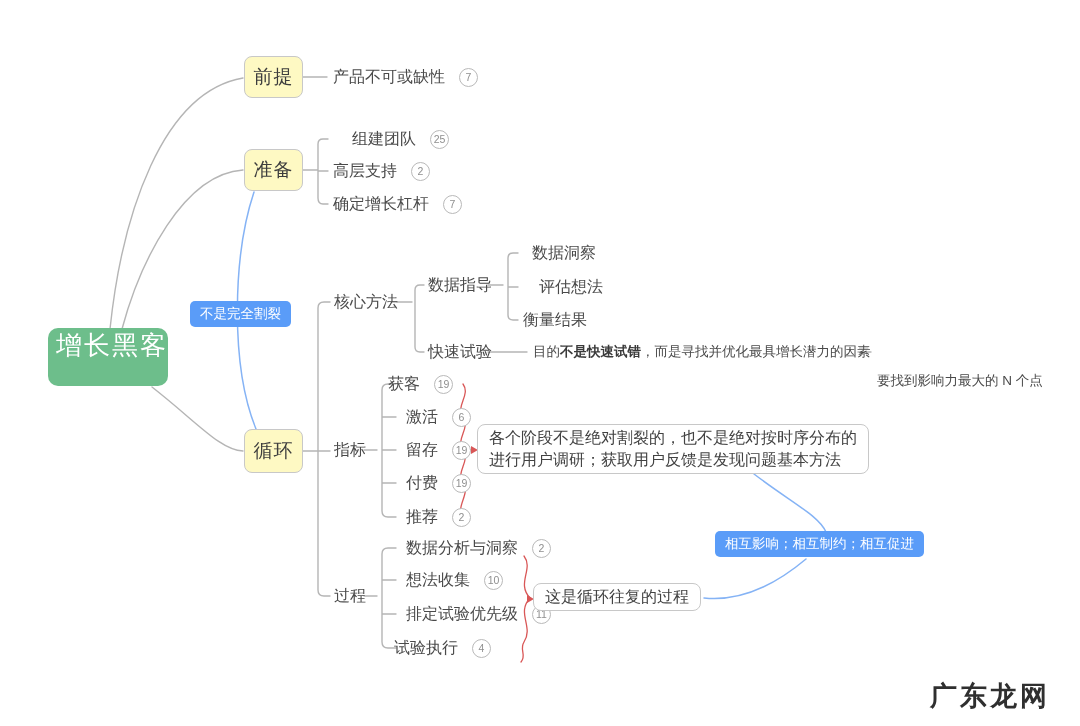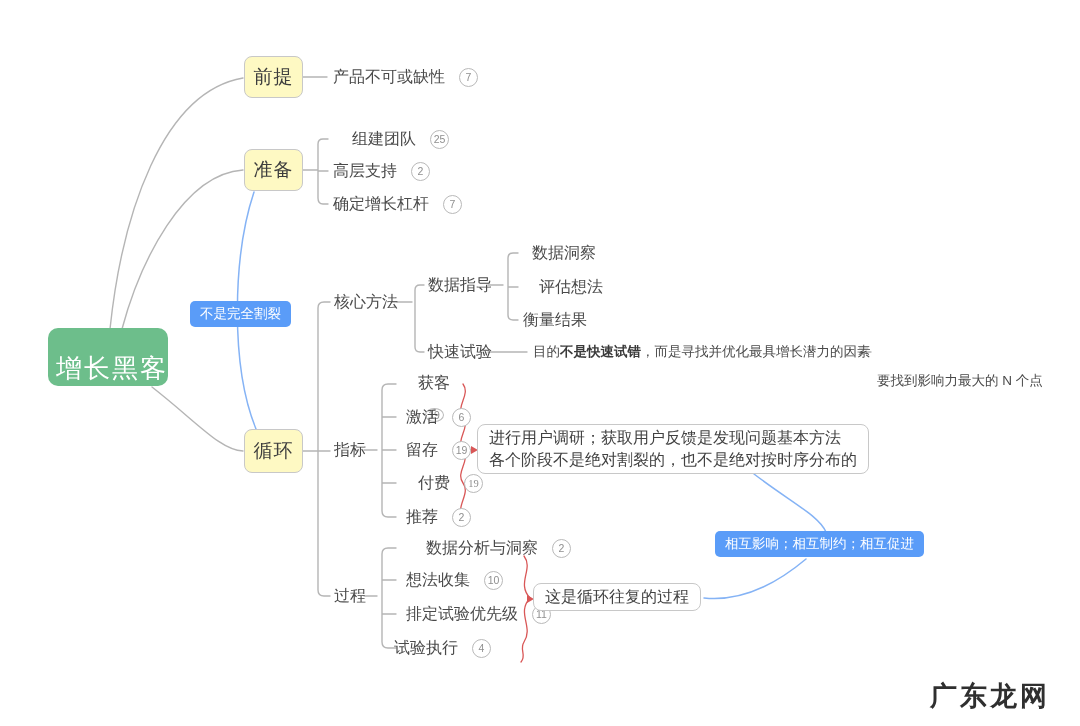--- a/index.html
+++ b/index.html
@@ -4,21 +4,21 @@
 <style>
   * { margin:0; padding:0; box-sizing:border-box; }
   html,body { width:1080px; height:726px; }
   body { font-family:"Liberation Sans","DejaVu Sans",sans-serif; background:#ffffff; overflow:hidden; position:relative; }
   .stage { position:absolute; left:0; top:0; width:1080px; height:726px; background:#fff; }
   svg.edges { position:absolute; left:0; top:0; width:1080px; height:726px; }
 
   .node-box { position:absolute; display:flex; align-items:center; justify-content:center;
     background:#fef9c3; border:1.6px solid #c8c8c8; border-radius:8px;
     font-size:19px; color:#3d3d3d; letter-spacing:1px; cursor:pointer; }
-  .root-box { position:absolute; display:flex; align-items:flex-end; justify-content:center;
+  .root-box { position:absolute; display:flex; align-items:flex-start; justify-content:center;
     background:#6dbe8b; border-radius:10px; color:#ffffff; font-size:26px; letter-spacing:2px; cursor:pointer;padding-left:8px; }
 
   .leaf { position:absolute; display:flex; align-items:center; gap:14px; height:22px; cursor:pointer; }
   .leaf .txt { font-size:16px; color:#4a4a4a; white-space:nowrap; }
   .leaf .txt.small { font-size:13.5px; }
   .leaf .txt b { font-weight:bold; color:#3a3a3a; }
   .count { display:inline-flex; align-items:center; justify-content:center;
     min-width:19px; height:19px; border:1.3px solid #b9b9b9; border-radius:50%;
     font-size:10.5px; color:#8f8f8f; background:#fff; padding:0 1px; cursor:pointer; }
 
@@ -123,45 +123,45 @@
   <div class="leaf" style="left:533px; top:341px;">
     <span class="txt small"><span>目的</span><b>不是快速试错</b><span>，而是寻找并优化最具增长潜力的因素</span></span>
   </div>
   <div class="leaf" style="left:877px; top:341px;margin-top:29px;">
     <span class="txt small">要找到影响力最大的 N 个点</span>
   </div>
 
   <div class="leaf" style="left:334px; top:439px;">
     <span class="txt">指标</span>
   </div>
-  <div class="leaf" style="left:418px; top:373px;flex-direction:column;">
+  <div class="leaf" style="left:388px; top:373px;">
     <span class="txt">获客</span>
     <span class="count">19</span>
   </div>
   <div class="leaf" style="left:406px; top:406px;">
     <span class="txt">激活</span>
     <span class="count">6</span>
   </div>
   <div class="leaf" style="left:406px; top:439px;">
     <span class="txt">留存</span>
     <span class="count">19</span>
   </div>
-  <div class="leaf" style="left:418px; top:472px;font-family:Liberation Serif, serif;">
+  <div class="leaf" style="left:406px; top:472px;">
     <span class="txt">付费</span>
     <span class="count">19</span>
   </div>
   <div class="leaf" style="left:406px; top:506px;">
     <span class="txt">推荐</span>
     <span class="count">2</span>
   </div>
 
   <div class="leaf" style="left:334px; top:585px;">
     <span class="txt">过程</span>
   </div>
-  <div class="leaf" style="left:426px; top:537px;">
+  <div class="leaf" style="left:406px; top:537px;">
     <span class="txt">数据分析与洞察</span>
     <span class="count">2</span>
   </div>
   <div class="leaf" style="left:406px; top:569px;">
     <span class="txt">想法收集</span>
     <span class="count">10</span>
   </div>
   <div class="leaf" style="left:406px; top:603px;">
     <span class="txt">排定试验优先级</span>
     <span class="count">11</span>
@@ -172,22 +172,22 @@
   </div>
 
   <div class="rel-label" style="left:190px; top:301px;">
     <span>不是完全割裂</span>
   </div>
   <div class="rel-label" style="left:715px; top:531px;">
     <span>相互影响；相互制约；相互促进</span>
   </div>
 
   <div class="callout" style="left:477px; top:424px;">
+    <div>各个阶段不是绝对割裂的，也不是绝对按时序分布的</div>
     <div>进行用户调研；获取用户反馈是发现问题基本方法</div>
-    <div>各个阶段不是绝对割裂的，也不是绝对按时序分布的</div>
   </div>
   <div class="callout" style="left:533px; top:583px;">
     <div>这是循环往复的过程</div>
   </div>
 
   <div class="watermark">广东龙网</div>
 
 </div>
 
 </body></html>

